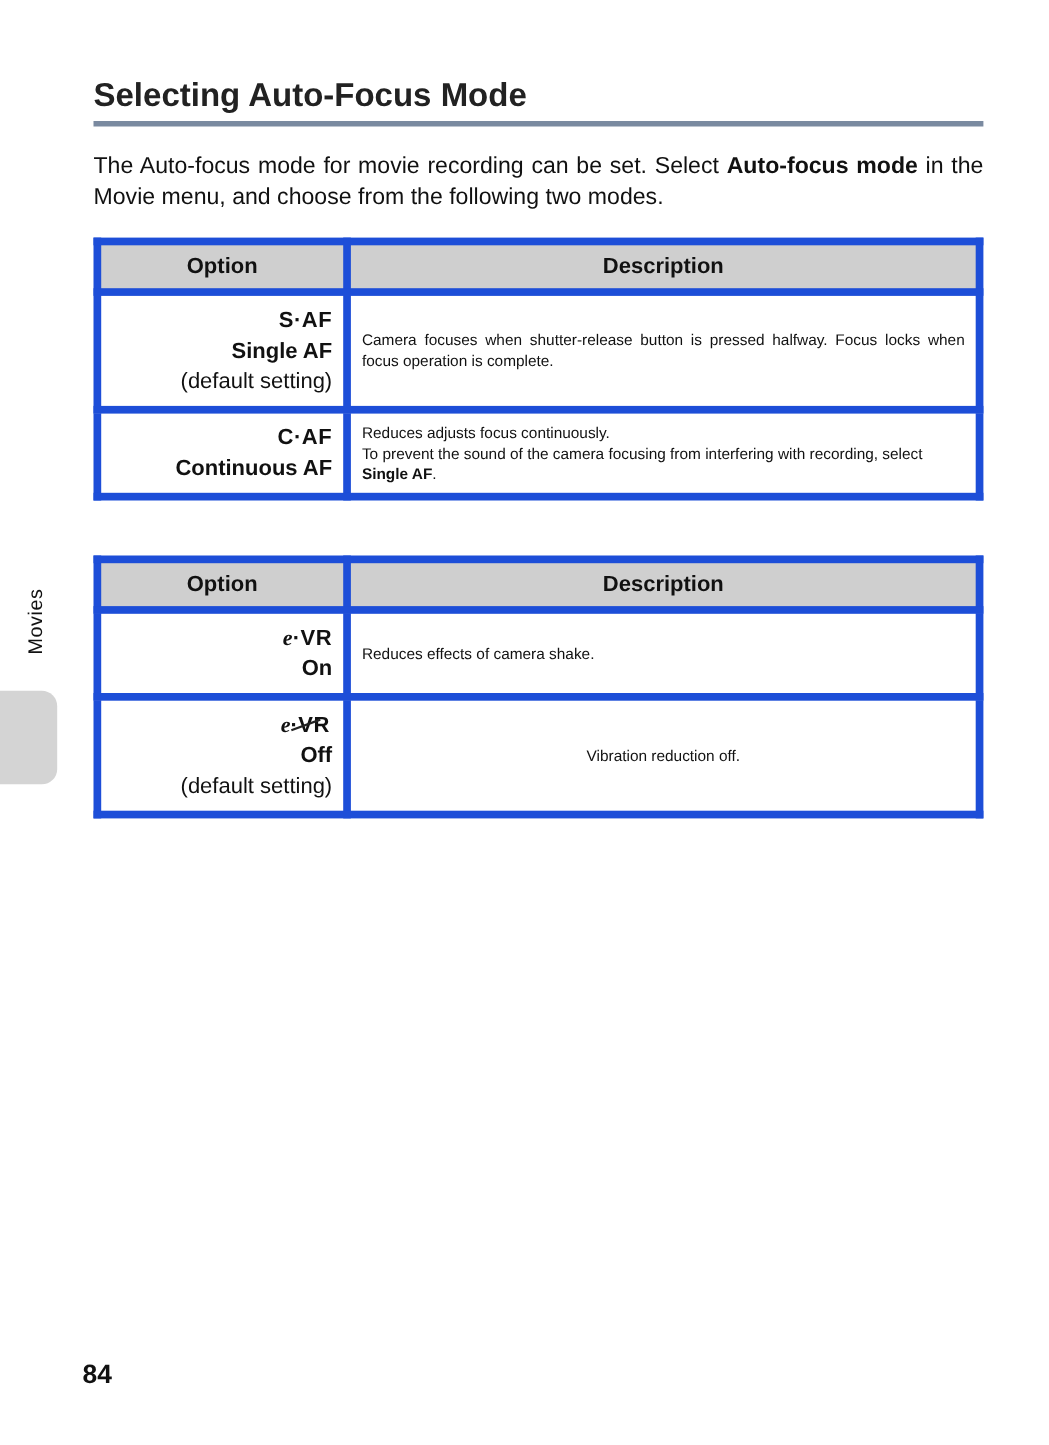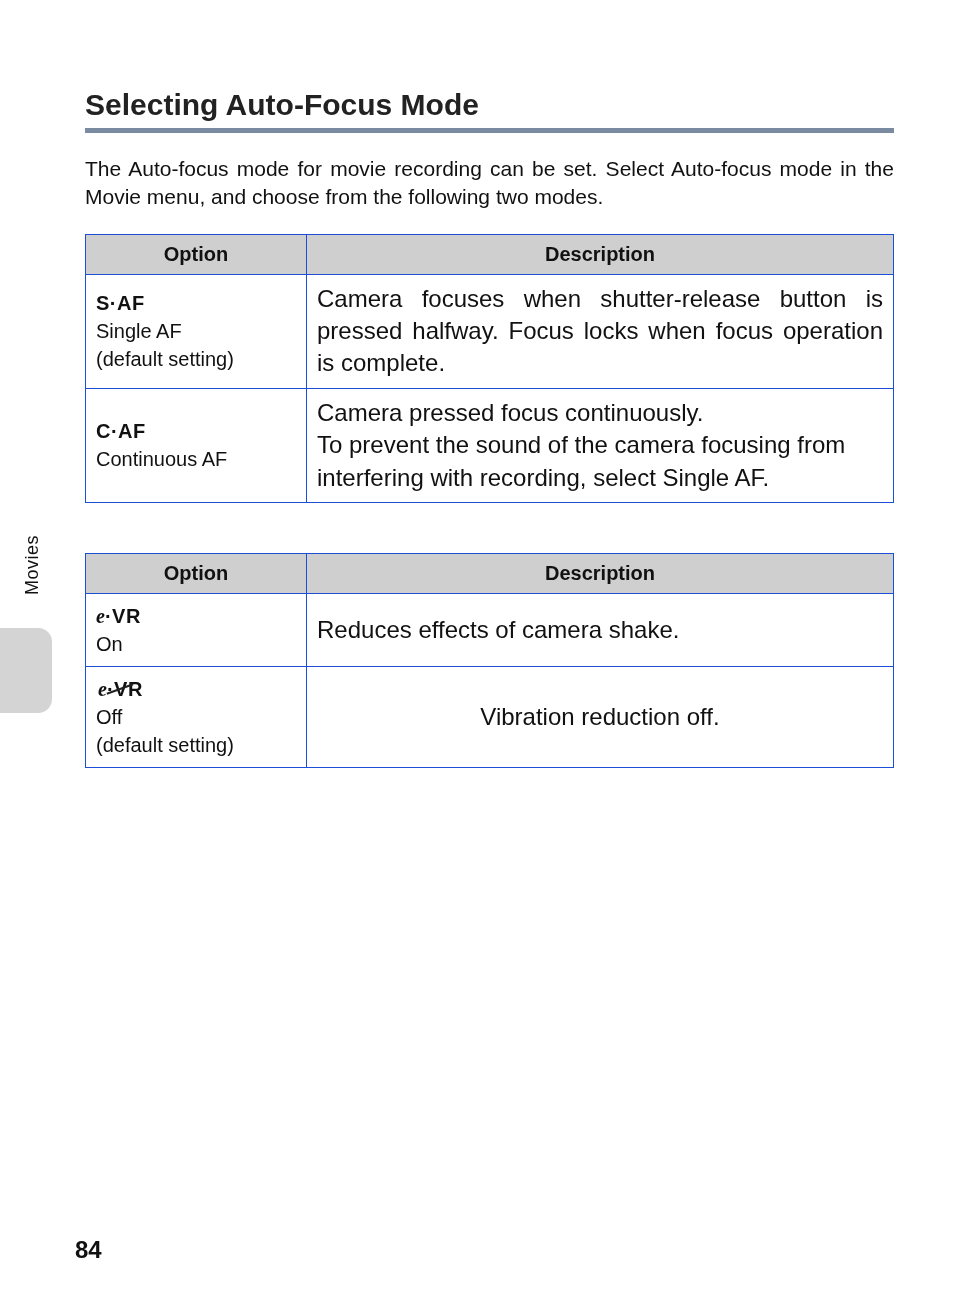--- a/index.html
+++ b/index.html
@@ -7,67 +7,67 @@
     padding: 0;
     width: 954px;
     height: 1314px;
     background: #fff;
     font-family: "Segoe UI", "Helvetica Neue", Arial, sans-serif;
     color: #111;
     position: relative;
     overflow: hidden;
   }
   .page {
-    padding: 88px 60px 0 85px;
+    padding: 70px 60px 0 85px;
     box-sizing: border-box;
     height: 100%;
     position: relative;
   }
   .section-heading {
     font-family: "Segoe UI", Arial, sans-serif;
     font-weight: 800;
     font-size: 30px;
     color: #222;
     margin: 0 0 22px 0;
     padding-bottom: 6px;
     border-bottom: 5px solid #7a8aa0;
   }
   .body-text {
     font-size: 21px;
     line-height: 1.35;
     text-align: justify;
     margin: 0 0 22px 0;
   }
   .bold {
-    font-weight: 400;
+    font-weight: 700;
   }
   table.opt {
     width: 100%;
     border-collapse: collapse;
     margin-bottom: 50px;
   }
   table.opt th, table.opt td {
-    border: 1px solid #1d4ed8;
+    border: 7px solid #1d4ed8;
     padding: 8px 10px;
     vertical-align: middle;
   }
   table.opt th {
     background: #cfcfcf;
     font-weight: 700;
     font-size: 20px;
     text-align: center;
   }
   table.opt td.option {
     width: 200px;
-    text-align: left;
+    text-align: right;
     font-size: 20px;
     line-height: 1.4;
   }
   table.opt td.desc {
-    font-size: 24px;
+    font-size: 14px;
     line-height: 1.35;
     text-align: justify;
   }
   .icon-text {
     font-family: "Arial Narrow", Arial, sans-serif;
     font-weight: 700;
     letter-spacing: 0.5px;
   }
   .icon-italic {
     font-style: italic;
@@ -147,21 +147,21 @@
           <span>(default setting)</span>
         </td>
         <td class="desc">Camera focuses when shutter-release button is pressed halfway. Focus locks when focus operation is complete.</td>
       </tr>
       <tr>
         <td class="option">
           <span class="icon-text">C·AF</span><br>
           <span class="bold">Continuous AF</span>
         </td>
         <td class="desc" style="text-align:left;">
-          <span>Camera pressed focus continuously.</span><br>
+          <span>Reduces adjusts focus continuously.</span><br>
           <span>To prevent the sound of the camera focusing from interfering with recording, select </span><span class="bold">Single AF</span><span>.</span>
         </td>
       </tr>
     </tbody>
   </table>
 
 
 
   <table class="opt">
     <thead>

